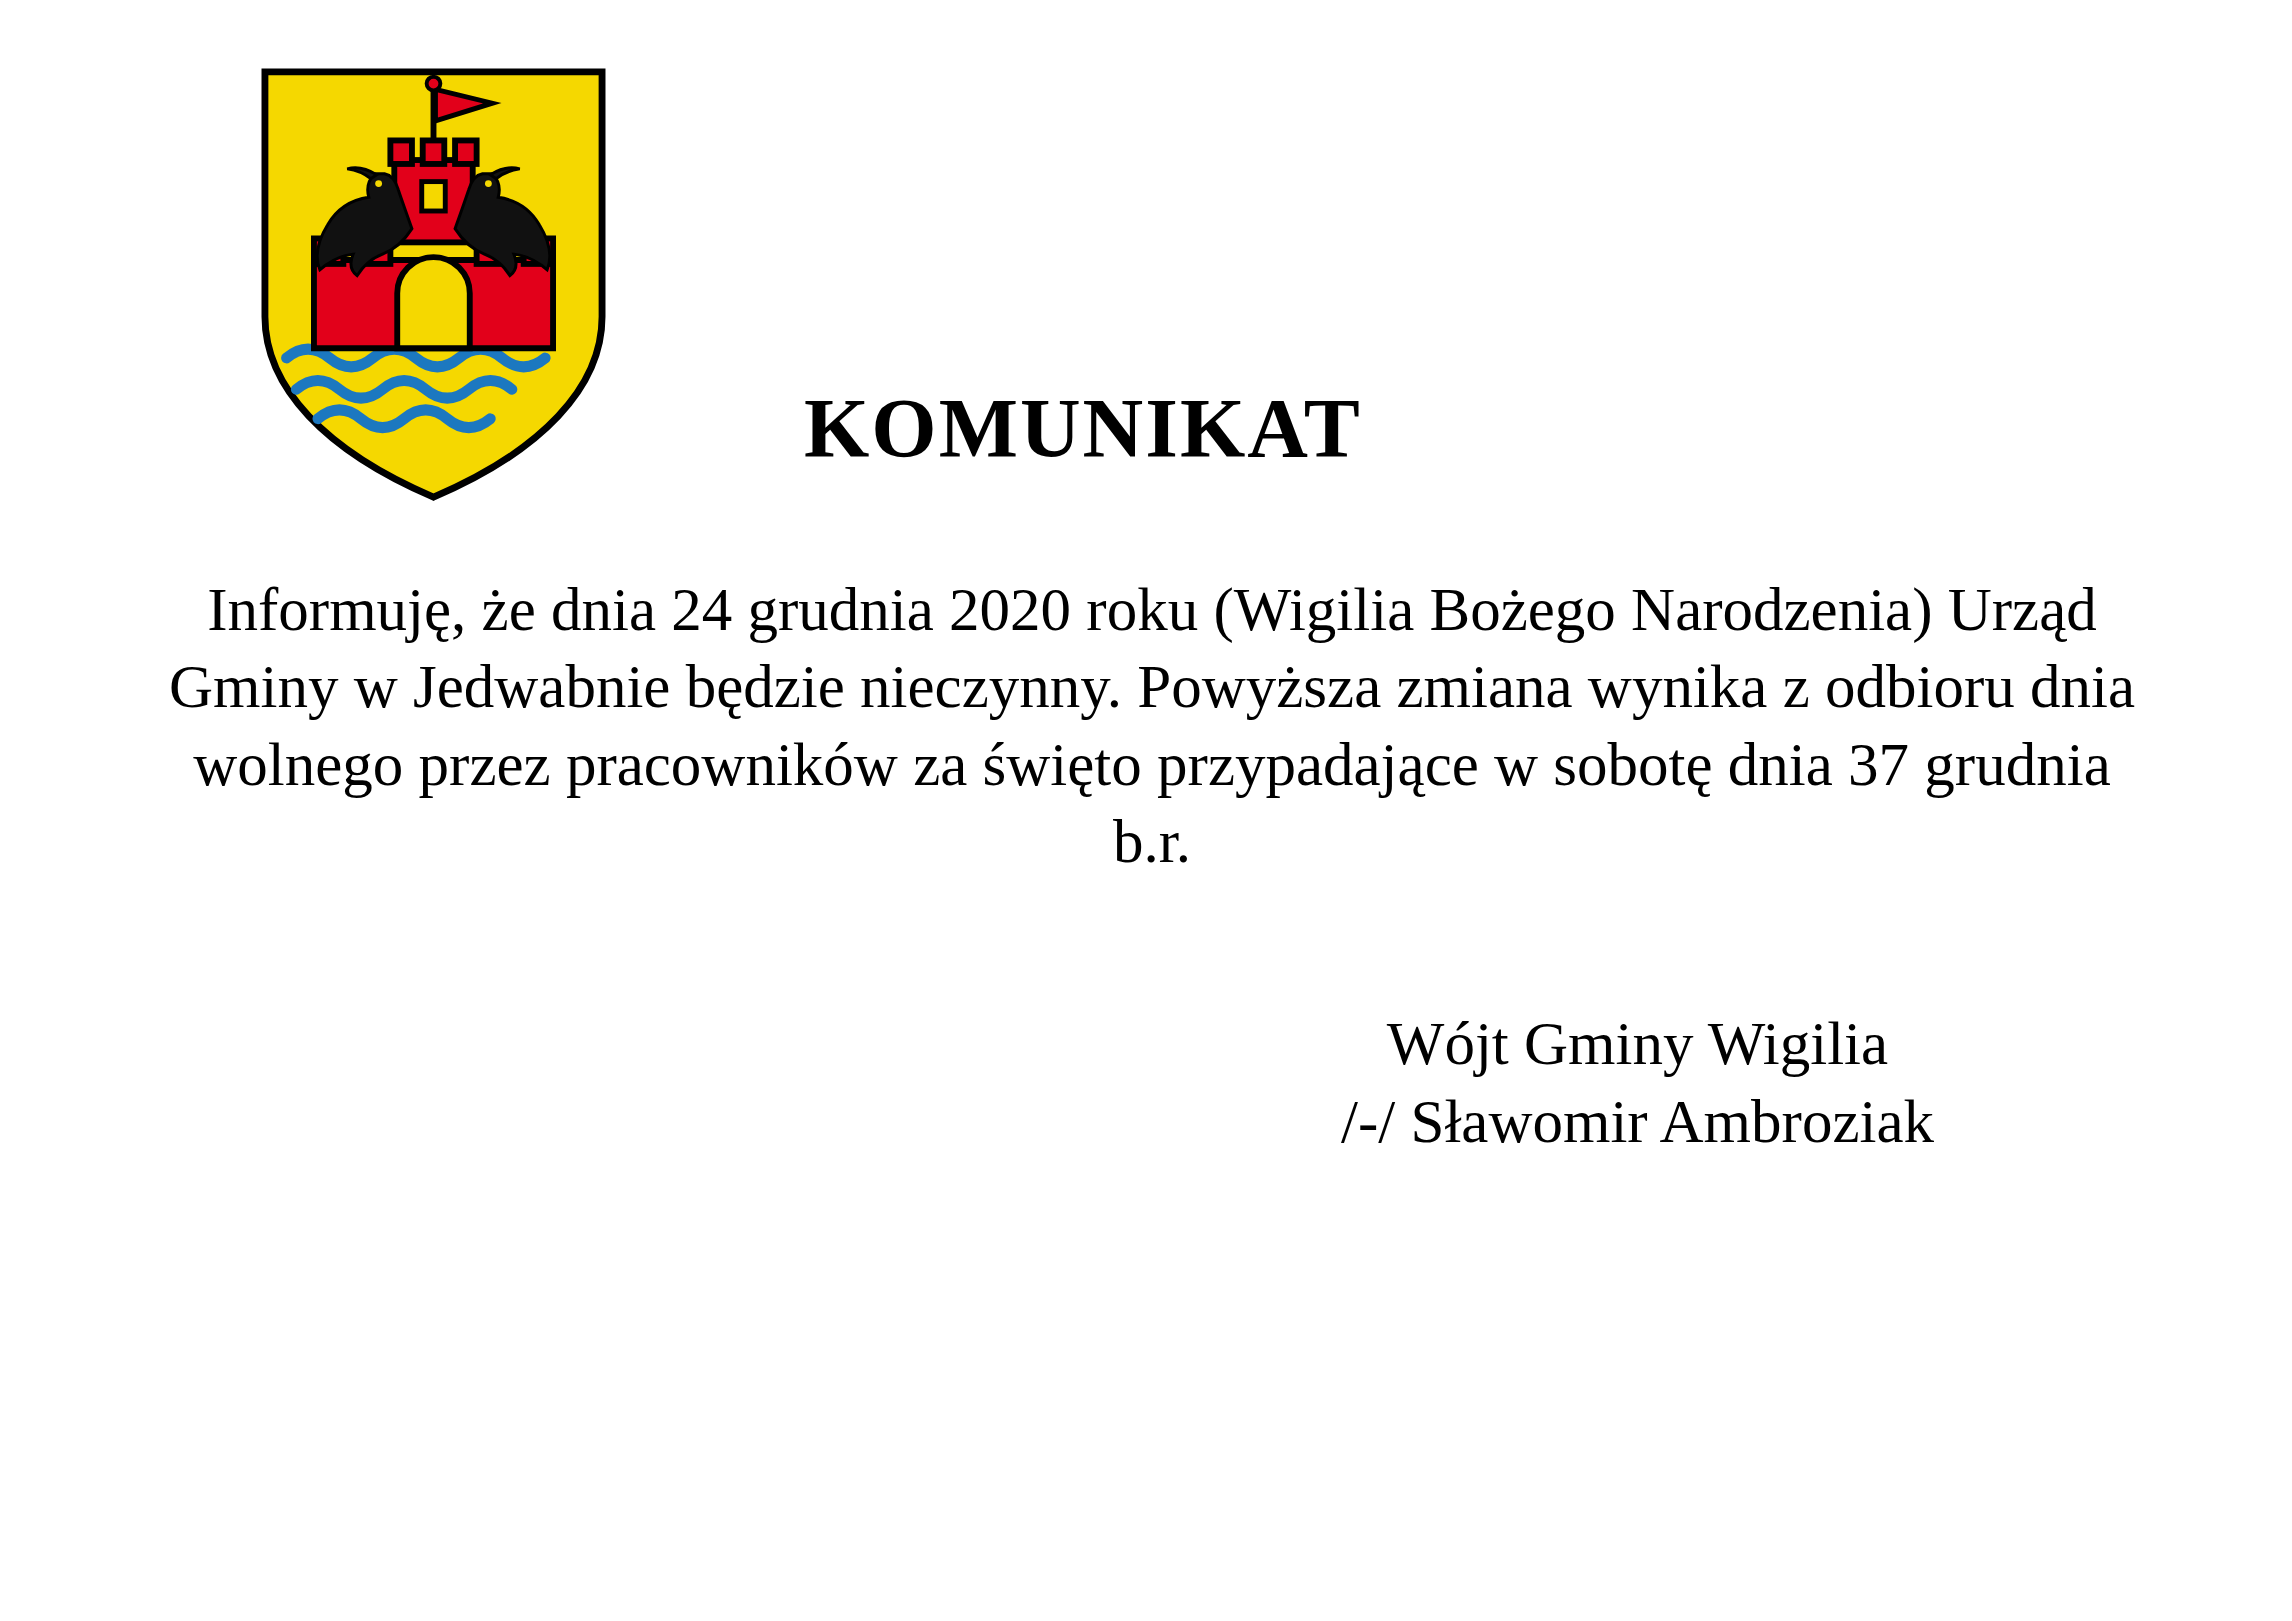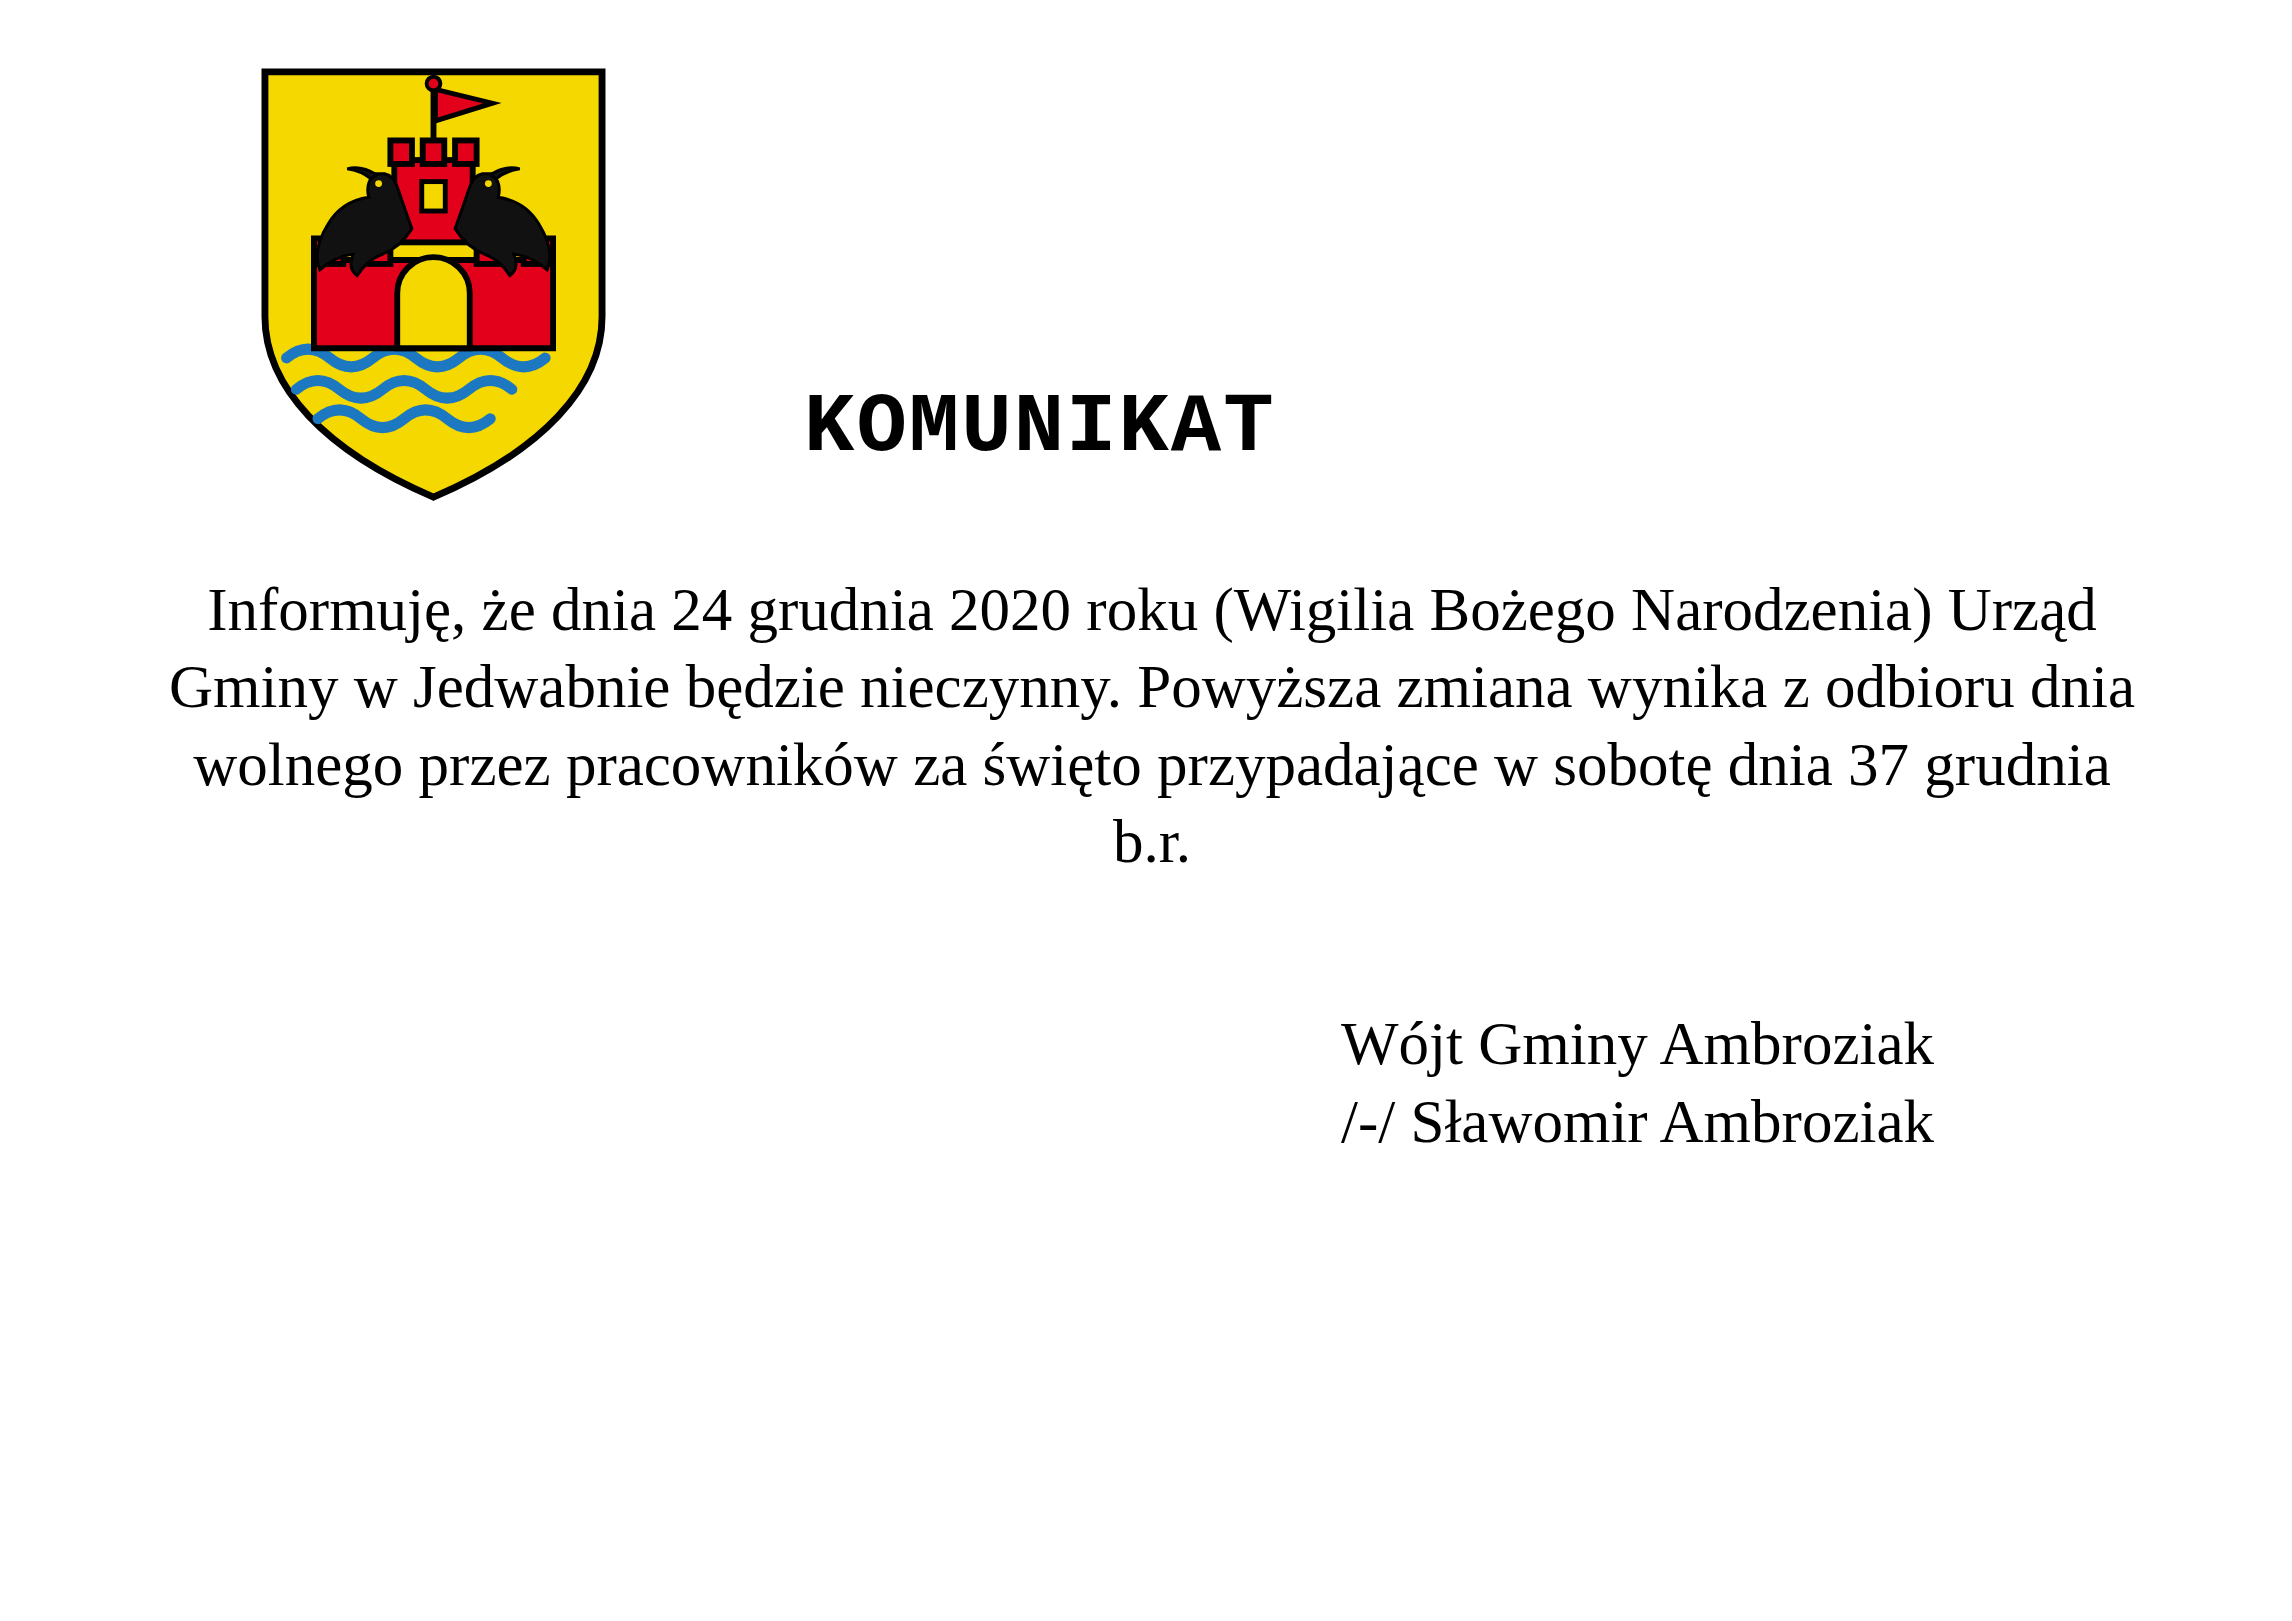--- a/index.html
+++ b/index.html
@@ -39,21 +39,21 @@
     height: 441px;
   }
 
   .doc-title {
     position: absolute;
     left: 804px;
     top: 270px;
     font-size: 84px;
     font-weight: bold;
     letter-spacing: 2px;
-    font-family: Liberation Mono, monospace;
+    font-family: Liberation Serif, serif;
     white-space: nowrap;
   }
 
   
   .body-text {
     position: absolute;
     left: 167px;
     top: 510px;
     width: 1970px;
     text-align: center;
@@ -129,18 +129,18 @@
         <circle cx="236" cy="122" r="3.5" fill="#F5D800"></circle>
       </svg>
     </div>
 
     <h1 class="doc-title">KOMUNIKAT</h1>
   </div>
 
   <p class="body-text">Informuję, że dnia 24 grudnia 2020 roku (Wigilia Bożego Narodzenia) Urząd Gminy w Jedwabnie będzie nieczynny. Powyższa zmiana wynika z odbioru dnia wolnego przez pracowników za święto przypadające w sobotę dnia 37 grudnia b.r.</p>
 
   <div class="signature">
-    <div>Wójt Gminy Ambroziak</div>
+    <div>Wójt Gminy Wigilia</div>
     <div>/-/ Sławomir Ambroziak</div>
   </div>
 
 </div>
 
 
 </body></html>

